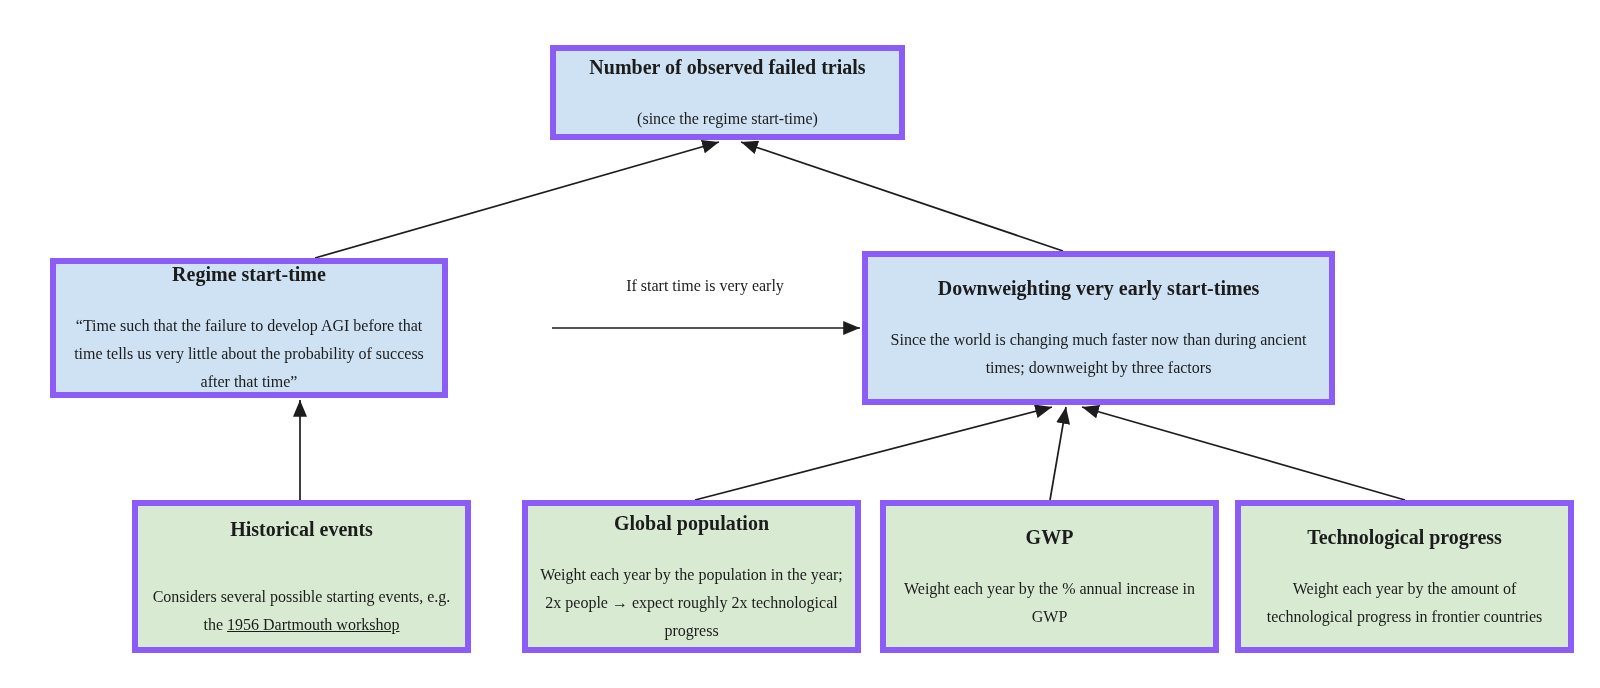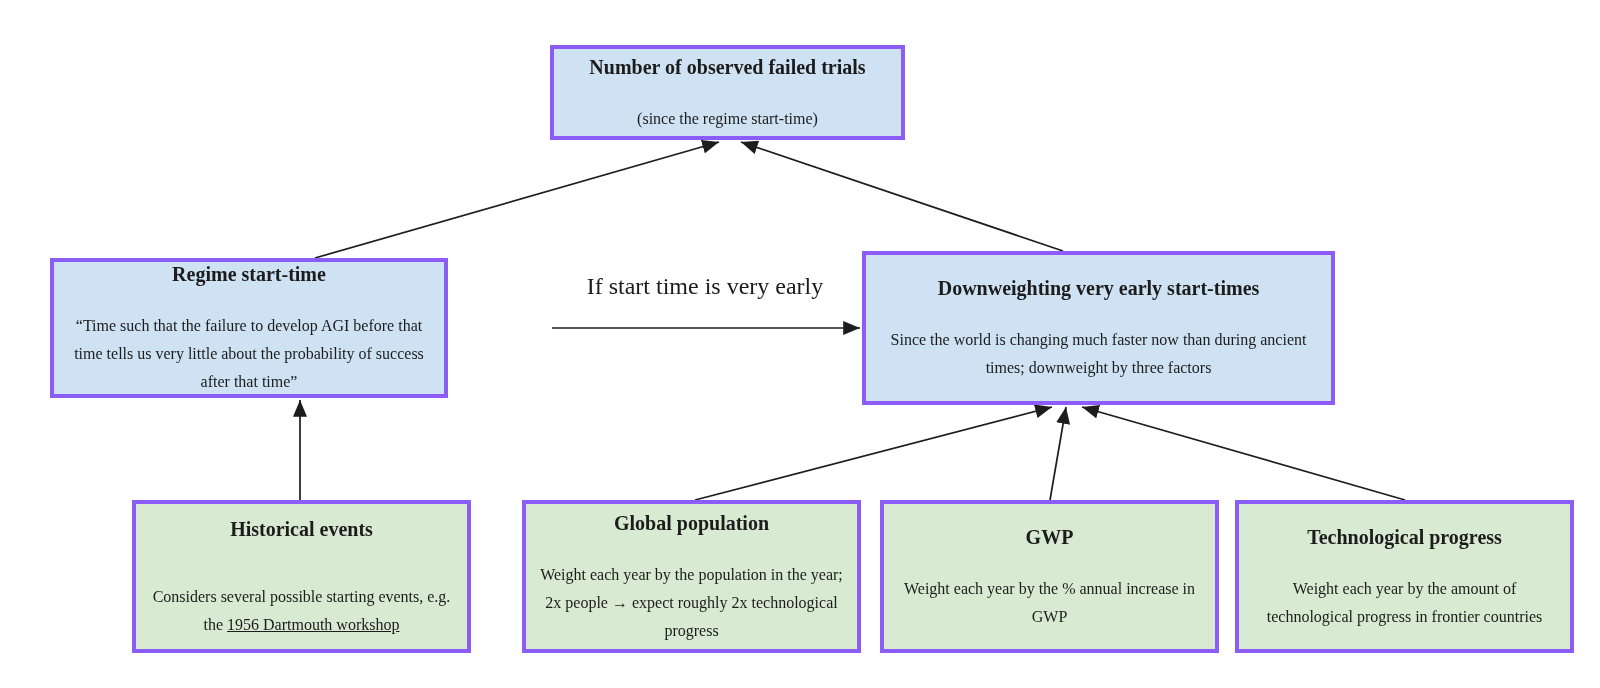--- a/index.html
+++ b/index.html
@@ -8,38 +8,38 @@
     width: 1600px;
     height: 688px;
     background: #ffffff;
     overflow: hidden;
     font-family: "Liberation Serif", "DejaVu Serif", serif;
     color: #1c1c1c;
   }
   .box {
     position: absolute;
     box-sizing: border-box;
-    border: 4px solid #8b5cf6;
+    border: 6px solid #8b5cf6;
     display: flex;
     flex-direction: column;
     align-items: center;
     justify-content: center;
     text-align: center;
     padding: 4px 10px;
   }
   .blue  { background: #cfe2f3; }
   .green { background: #d9ead3; }
   .box .title { font-weight: bold; font-size: 20px; line-height: 28px; }
   .box .body  { font-weight: normal; font-size: 16px; line-height: 28px; margin-top: 24px; }
   .underline { text-decoration: underline; }
   .edge-label {
     position: absolute;
     left: 552px; top: 271px; width: 306px; height: 30px;
     display: flex; align-items: center; justify-content: center;
-    font-size: 24px; line-height: 28px; text-align: center;
+    font-size: 16px; line-height: 28px; text-align: center;
   }
   svg.edges {
     position: absolute;
     left: 0; top: 0;
     pointer-events: none;
   }
   svg.edges line { stroke: #1d1d1d; stroke-width: 1.7; }
 
   
   .pos-top        { left: 550px;  top: 45px;  width: 355px; height: 95px;  }

